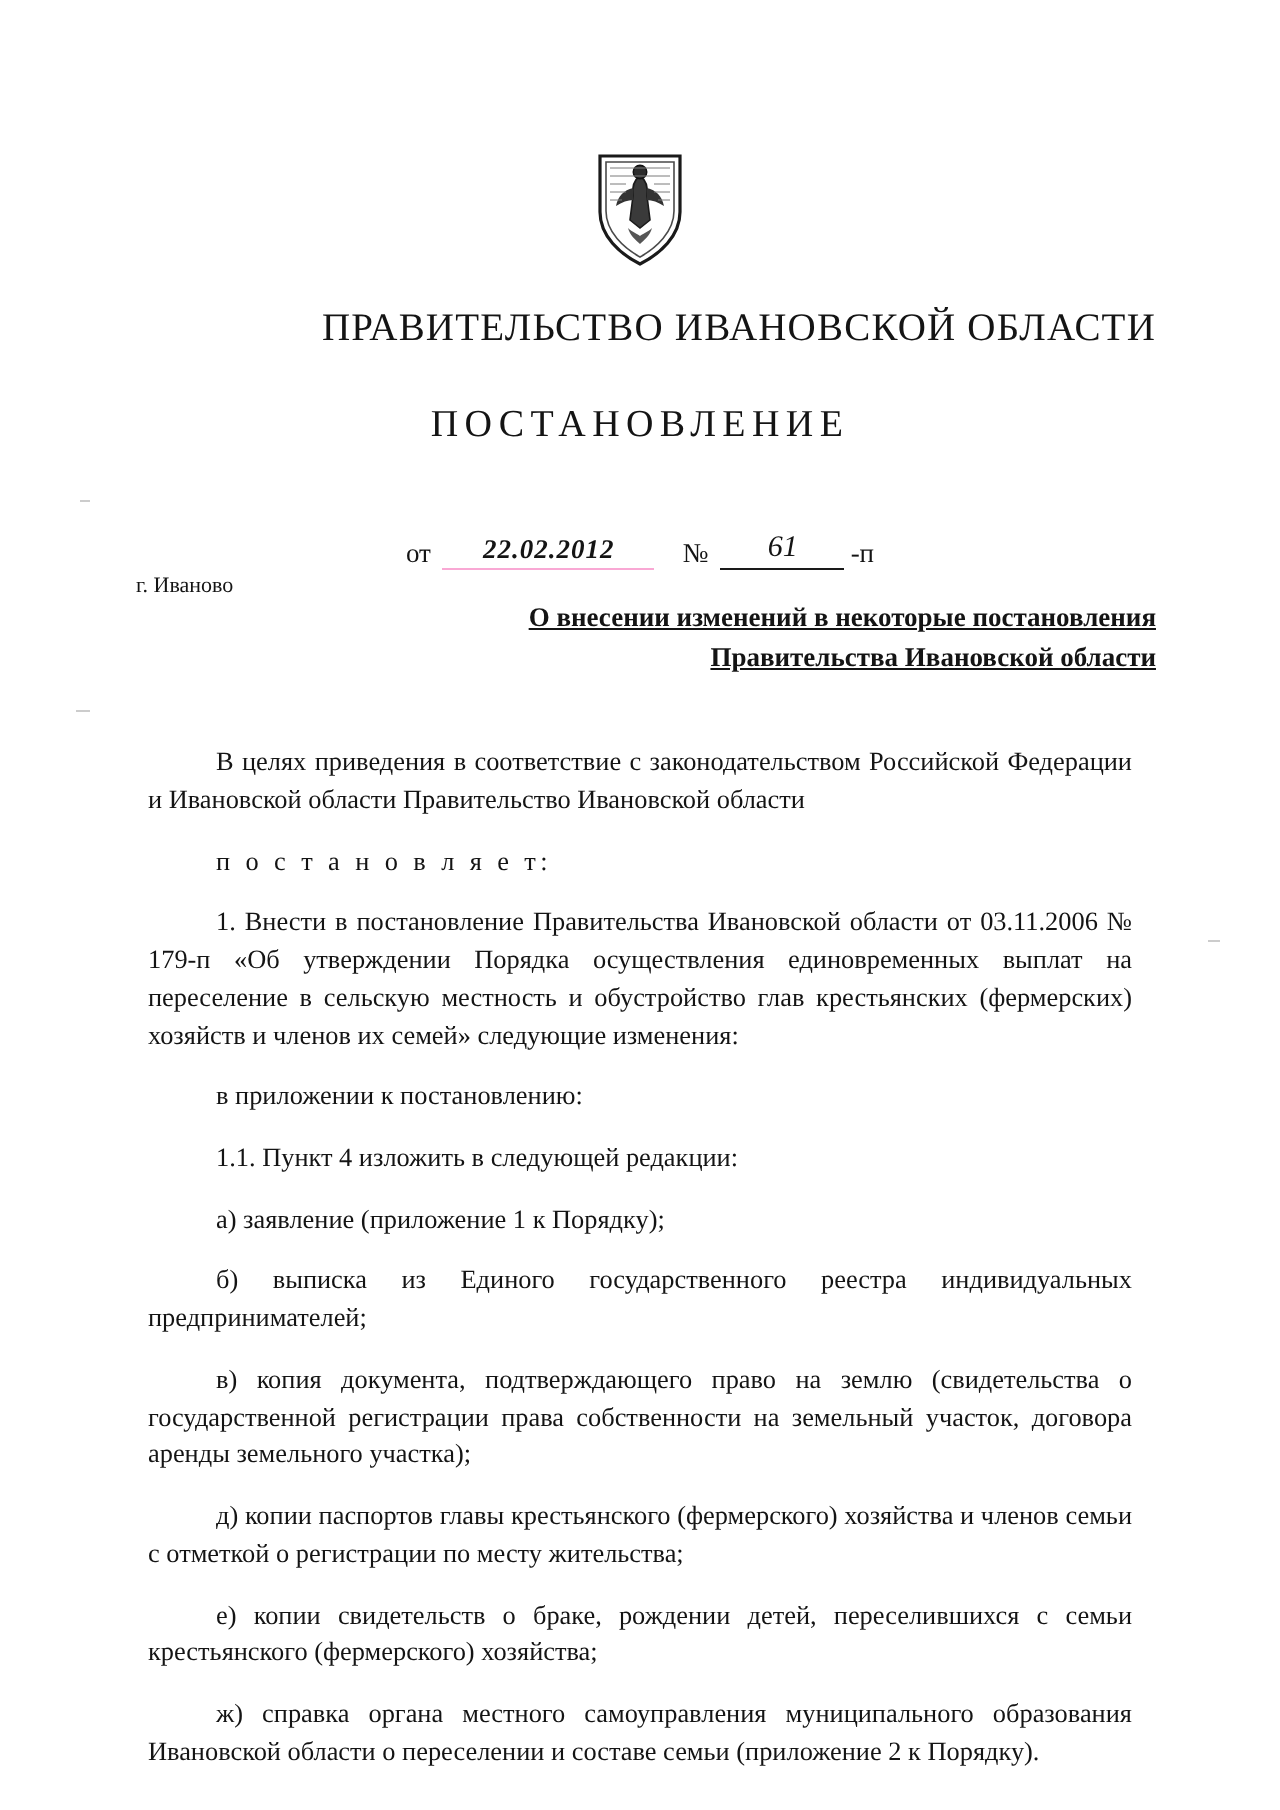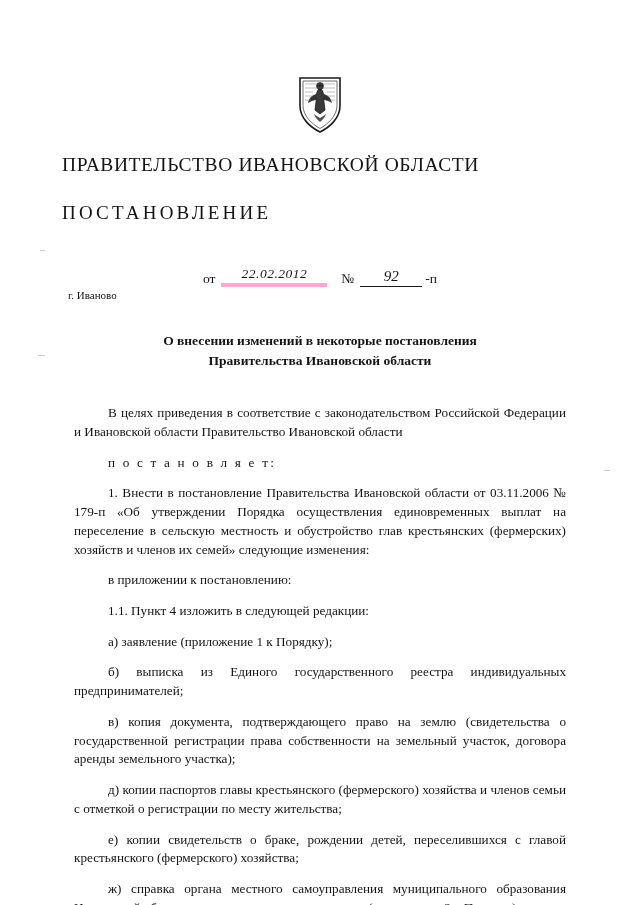--- a/index.html
+++ b/index.html
@@ -31,73 +31,75 @@
   }
   .emblem {
     width: 64px;
     height: 64px;
     position: relative;
   }
   .emblem svg { display: block; }
 
   
   .org-title {
-    text-align: left;
+    text-align: right;
     font-size: 19.5px;
     letter-spacing: 0.6px;
     font-weight: normal;
     margin-top: 18px;
     white-space: nowrap;
   }
   .doc-type {
+    text-align: center;
     font-size: 19px;
     letter-spacing: 3.2px;
     margin-top: 26px;
   }
 
   
   .datenum {
     margin-top: 42px;
     display: flex;
     justify-content: center;
     align-items: flex-end;
     font-size: 13.5px;
   }
   .datenum .lbl { padding-right: 6px; }
   .datenum .val {
     font-family: "Liberation Serif", serif;
     font-style: italic;
-    border-bottom: 4px solid #f9a8d4;
+    border-bottom: 1px solid #f9a8d4;
     padding: 0 10px 1px 10px;
     min-width: 86px;
     text-align: center;
     letter-spacing: 0.5px;
+    font-weight: bold;
   }
   .datenum .num-val {
     border-bottom: 1px solid #1a1a1a;
     padding: 0 12px 1px 12px;
     min-width: 38px;
     text-align: center;
     font-style: italic;
     font-size: 15px;
   }
   .datenum .suffix { padding-left: 3px; }
   .city {
     font-size: 11px;
     margin-top: 2px;
     padding-left: 6px;
   }
 
   
   .subject {
-    text-align: center;
+    text-align: right;
     font-size: 13.5px;
     font-weight: bold;
     line-height: 1.45;
-    margin-top: 30px;
+    text-decoration: underline;
   }
 
   
   .body {
     margin-top: 34px;
     font-size: 13.2px;
     line-height: 1.42;
     text-align: justify;
   }
   .body p {
@@ -159,38 +161,38 @@
   </div>
 
   <div class="org-title">ПРАВИТЕЛЬСТВО ИВАНОВСКОЙ ОБЛАСТИ</div>
 
   <div class="doc-type">ПОСТАНОВЛЕНИЕ</div>
 
   <div class="datenum">
     <span class="lbl">от</span>
     <span class="val">22.02.2012</span>
     <span class="lbl" style="padding-left:14px;">№</span>
-    <span class="num-val">92</span>
+    <span class="num-val">61</span>
     <span class="suffix">-п</span>
   </div>
 
   <div class="city">г. Иваново</div>
 
   <div class="subject">
     <div>О внесении изменений в некоторые постановления</div>
     <div>Правительства Ивановской области</div>
   </div>
 
   <div class="body">
     <p>В целях приведения в соответствие с законодательством Российской Федерации и Ивановской области Правительство Ивановской области</p>
     <p class="spaced">п о с т а н о в л я е т:</p>
     <p>1. Внести в постановление Правительства Ивановской области от 03.11.2006 № 179-п «Об утверждении Порядка осуществления единовременных выплат на переселение в сельскую местность и обустройство глав крестьянских (фермерских) хозяйств и членов их семей» следующие изменения:</p>
     <p>в приложении к постановлению:</p>
     <p>1.1. Пункт 4 изложить в следующей редакции:</p>
     <p>а) заявление (приложение 1 к Порядку);</p>
     <p>б) выписка из Единого государственного реестра индивидуальных предпринимателей;</p>
     <p>в) копия документа, подтверждающего право на землю (свидетельства о государственной регистрации права собственности на земельный участок, договора аренды земельного участка);</p>
     <p>д) копии паспортов главы крестьянского (фермерского) хозяйства и членов семьи с отметкой о регистрации по месту жительства;</p>
-    <p>е) копии свидетельств о браке, рождении детей, переселившихся с главой крестьянского (фермерского) хозяйства;</p>
+    <p>е) копии свидетельств о браке, рождении детей, переселившихся с семьи крестьянского (фермерского) хозяйства;</p>
     <p>ж) справка органа местного самоуправления муниципального образования Ивановской области о переселении и составе семьи (приложение 2 к Порядку).</p>
   </div>
 
 </div>
 
 </body></html>

